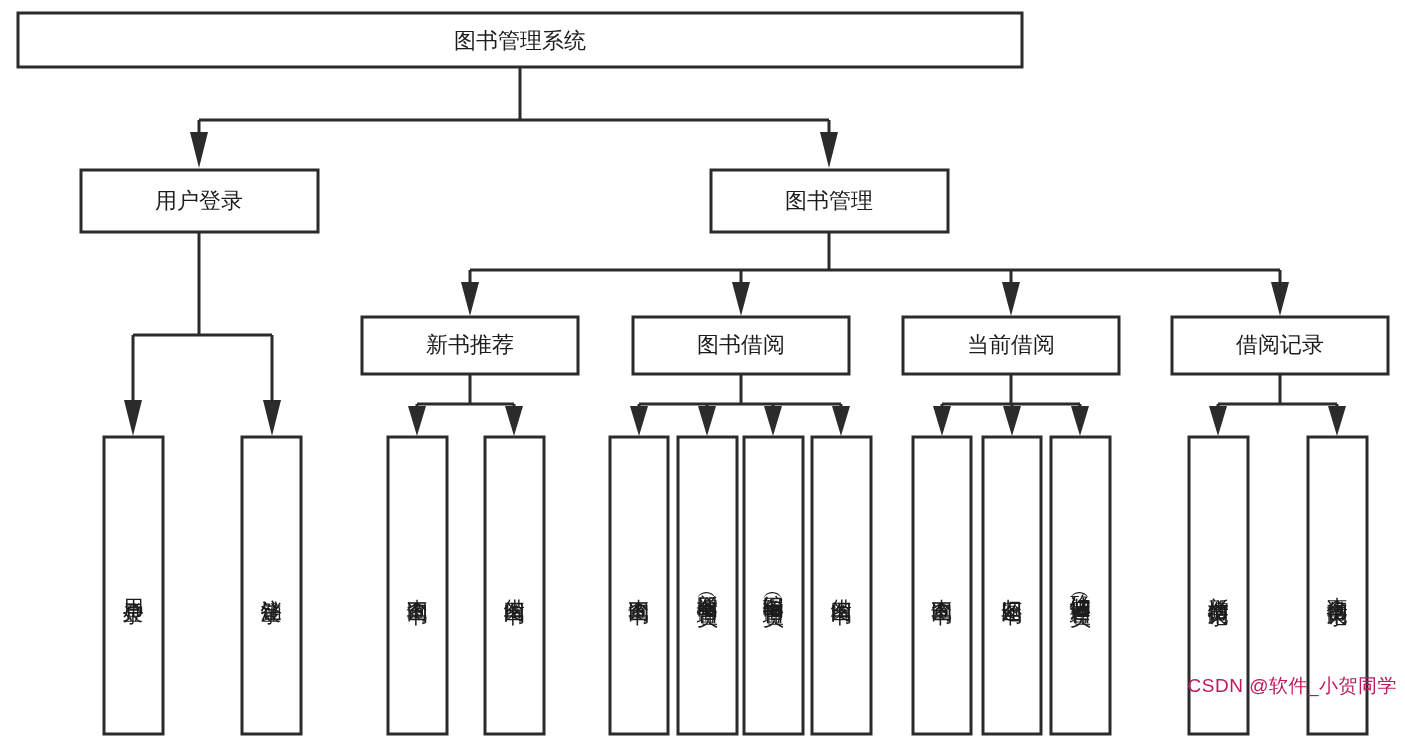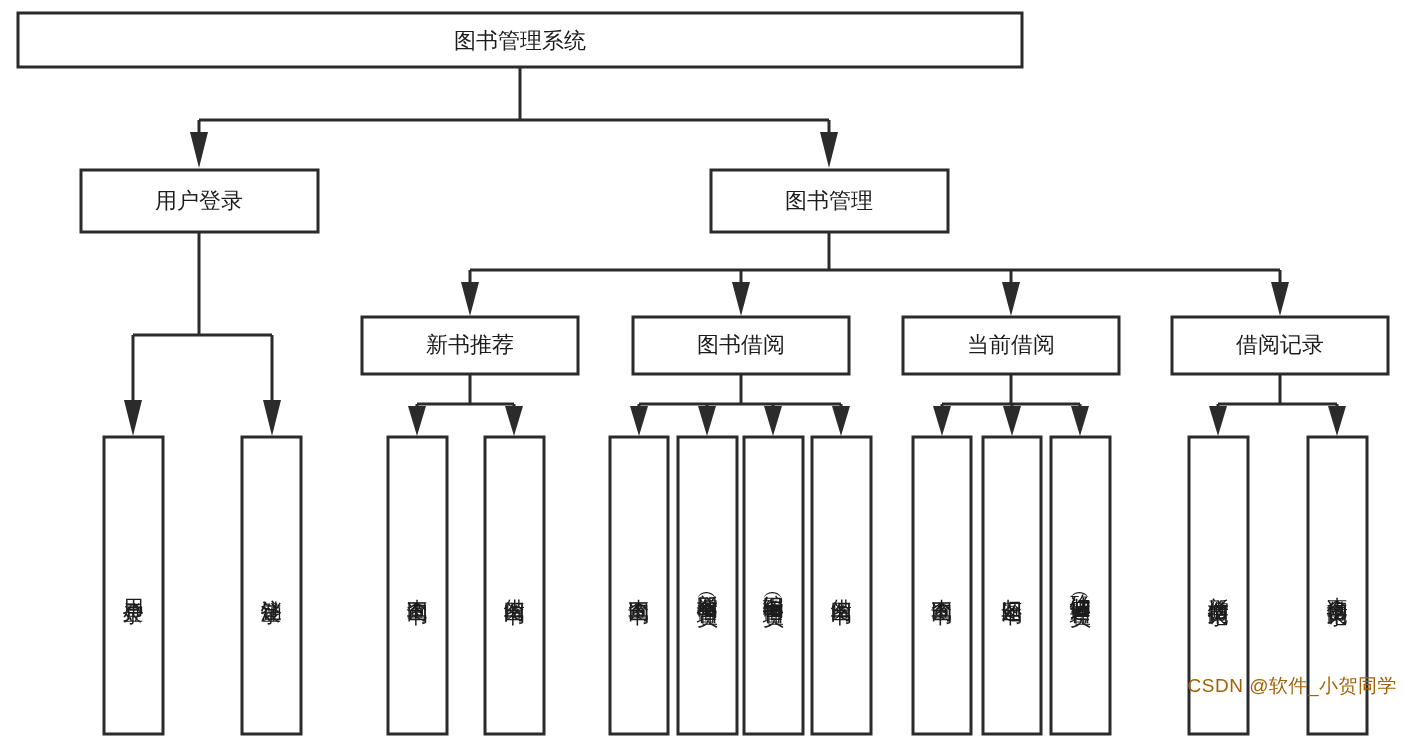--- a/index.html
+++ b/index.html
@@ -67,21 +67,21 @@
     position: absolute;
     top: 0;
     left: 0;
     width: 1405px;
     height: 747px;
   }
   .watermark {
     position: absolute;
     right: 8px;
     bottom: 6px;
-    color: #a16207;
+    color: #be185d;
     font-family: "Liberation Sans", "DejaVu Sans", sans-serif;
     font-size: 19px;
     letter-spacing: 0.5px;
     white-space: nowrap;
     user-select: none;
     margin-left: 18px;
   }
 </style>
 </head>
 <body>

